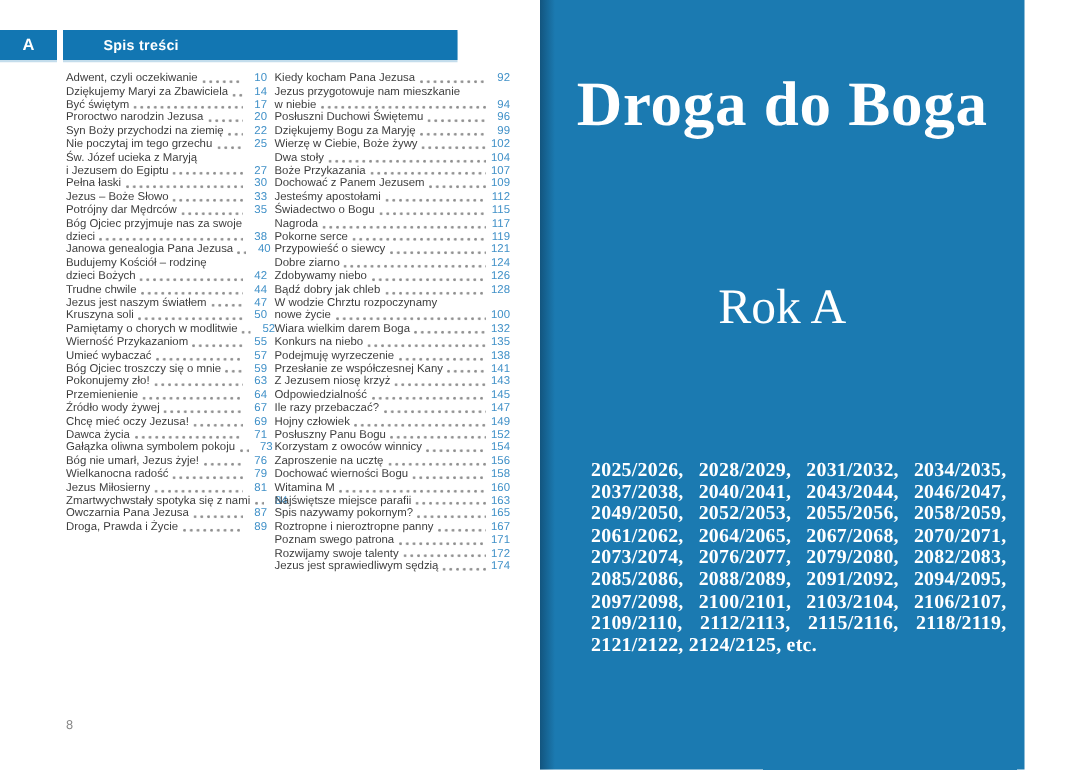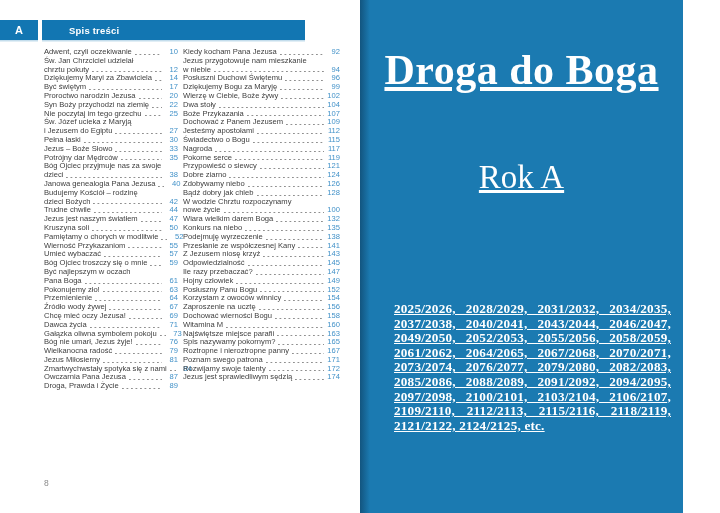--- a/index.html
+++ b/index.html
@@ -48,38 +48,38 @@
     background-size: 4.5px 3px; background-repeat: repeat-x;
     min-width: 6px;
   }
   .toc-pg { color: var(--pgnum); min-width: 13px; text-align: right; flex: none; }
 
   .page-num { position: absolute; left: 44px; top: 478px; font-size: 8.5px; color: #8a8a8a; }
 
   
   .right-page {
     position: absolute; left: 360px; top: 0; width: 323px; height: 513px;
-    background: var(--cover); color: #fff; text-decoration: underline;
+    background: var(--cover); color: #fff;
   }
   .gutter {
     position: absolute; left: 0; top: 0; bottom: 0; width: 10px;
     background: linear-gradient(to right, rgba(8,40,66,0.45), rgba(8,40,66,0));
   }
   .cover-title {
     margin: 46px 6px 0; text-align: center;
     font-family: "Liberation Serif", serif;
     font-size: 42px; font-weight: 700; letter-spacing: 0.5px; line-height: 48px;
   }
   .cover-cycle {
-    margin: 64px 0 0; text-align: center;
+    margin: 92px 0 0; text-align: center;
     font-family: "Liberation Serif", serif;
     font-size: 33px; font-weight: 400; line-height: 38px;
   }
   .cover-years {
-    margin: 106px 12px 0 34px;
+    margin: 82px 12px 0 34px;
     font-family: "Liberation Serif", serif;
     font-weight: 700; font-size: 13.2px; line-height: 14.6px;
     text-align: justify; letter-spacing: 0.2px;
   }
 </style>
 </head>
 <body>
 
 <div class="spread">
 
@@ -94,28 +94,20 @@
 
           <li class="toc-entry">
 
             <div class="toc-line">
               <span class="toc-t">Adwent, czyli oczekiwanie</span>
               <span class="dots"></span>
               <span class="toc-pg">10</span>
             </div>
           </li>
 
-          <li class="toc-entry">
-            <div class="toc-pre">Św. Jan Chrzciciel udzielał</div>
-            <div class="toc-line">
-              <span class="toc-t">chrztu pokuty</span>
-              <span class="dots"></span>
-              <span class="toc-pg">12</span>
-            </div>
-          </li>
 
           <li class="toc-entry">
 
             <div class="toc-line">
               <span class="toc-t">Dziękujemy Maryi za Zbawiciela</span>
               <span class="dots"></span>
               <span class="toc-pg">14</span>
             </div>
           </li>
 
@@ -274,28 +266,20 @@
 
           <li class="toc-entry">
 
             <div class="toc-line">
               <span class="toc-t">Bóg Ojciec troszczy się o mnie</span>
               <span class="dots"></span>
               <span class="toc-pg">59</span>
             </div>
           </li>
 
-          <li class="toc-entry">
-            <div class="toc-pre">Być najlepszym w oczach</div>
-            <div class="toc-line">
-              <span class="toc-t">Pana Boga</span>
-              <span class="dots"></span>
-              <span class="toc-pg">61</span>
-            </div>
-          </li>
 
           <li class="toc-entry">
 
             <div class="toc-line">
               <span class="toc-t">Pokonujemy zło!</span>
               <span class="dots"></span>
               <span class="toc-pg">63</span>
             </div>
           </li>
 

